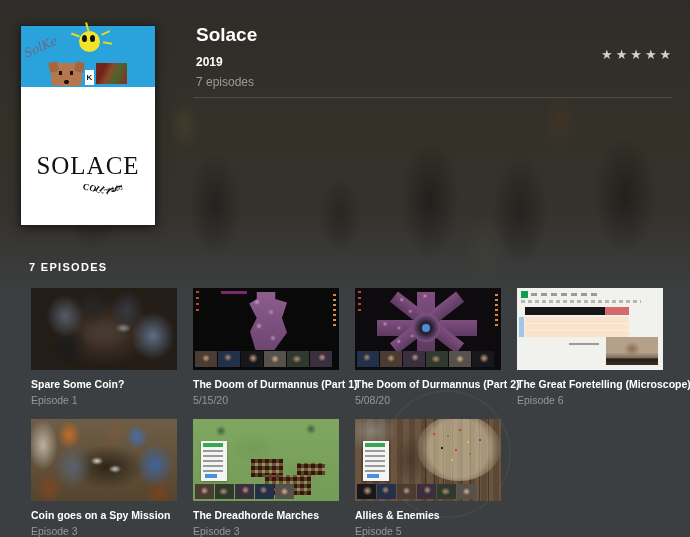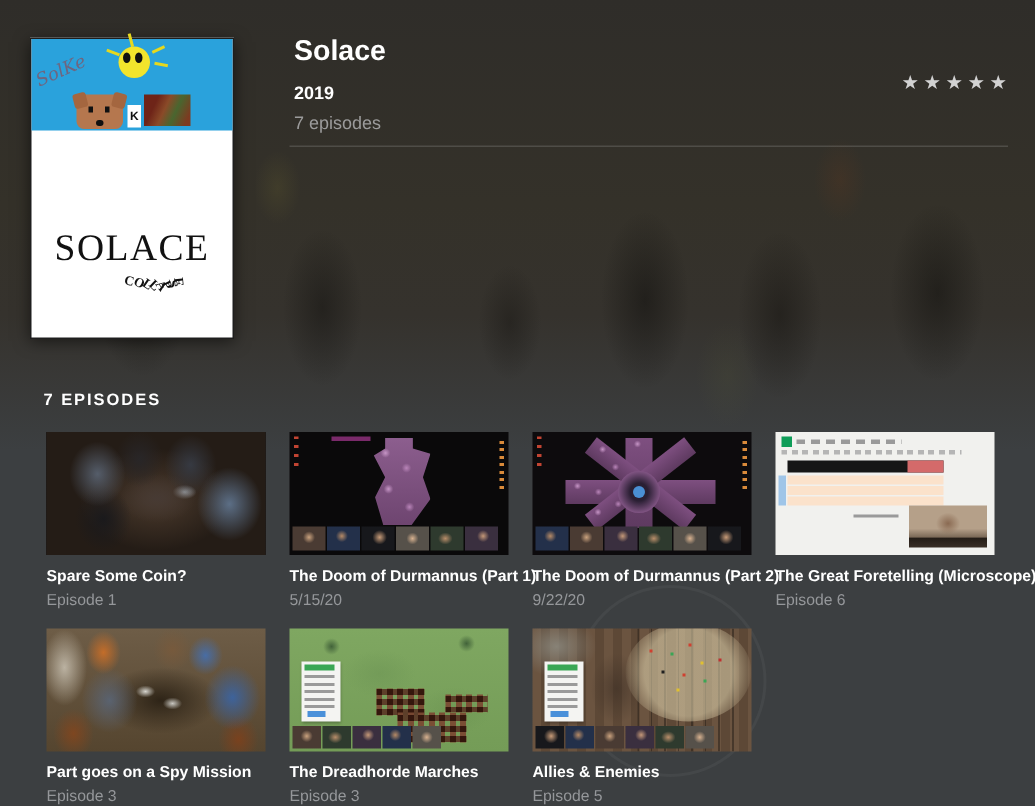--- a/index.html
+++ b/index.html
@@ -286,21 +286,21 @@
       <div class="cams decor">
         <div class="cam b"></div>
         <div class="cam a"></div>
         <div class="cam f"></div>
         <div class="cam e"></div>
         <div class="cam d"></div>
         <div class="cam c"></div>
       </div>
     </div>
     <div class="ep-title">The Doom of Durmannus (Part 2)</div>
-    <div class="ep-sub">9/22/20</div>
+    <div class="ep-sub">5/08/20</div>
   </div>
 
   <div class="card">
     <div class="thumb t4">
       <div class="sheet-icon decor"></div>
       <div class="sheet-menus decor"></div>
       <div class="sheet-toolbar decor"></div>
       <div class="sheet-header decor"></div>
       <div class="sheet-hl decor"></div>
       <div class="sheet-row row1 decor"></div>
@@ -309,21 +309,21 @@
       <div class="sheet-cellA decor"></div>
       <div class="sheet-link decor"></div>
       <div class="t4cam decor"></div>
     </div>
     <div class="ep-title">The Great Foretelling (Microscope)</div>
     <div class="ep-sub">Episode 6</div>
   </div>
 
   <div class="card">
     <div class="thumb t5"></div>
-    <div class="ep-title">Part goes on a Spy Mission</div>
+    <div class="ep-title">Coin goes on a Spy Mission</div>
     <div class="ep-sub">Episode 3</div>
   </div>
 
   <div class="card">
     <div class="thumb t6">
       <div class="panel decor">
         <div class="ph"></div>
         <div class="pl"></div>
         <div class="pb"></div>
       </div>

